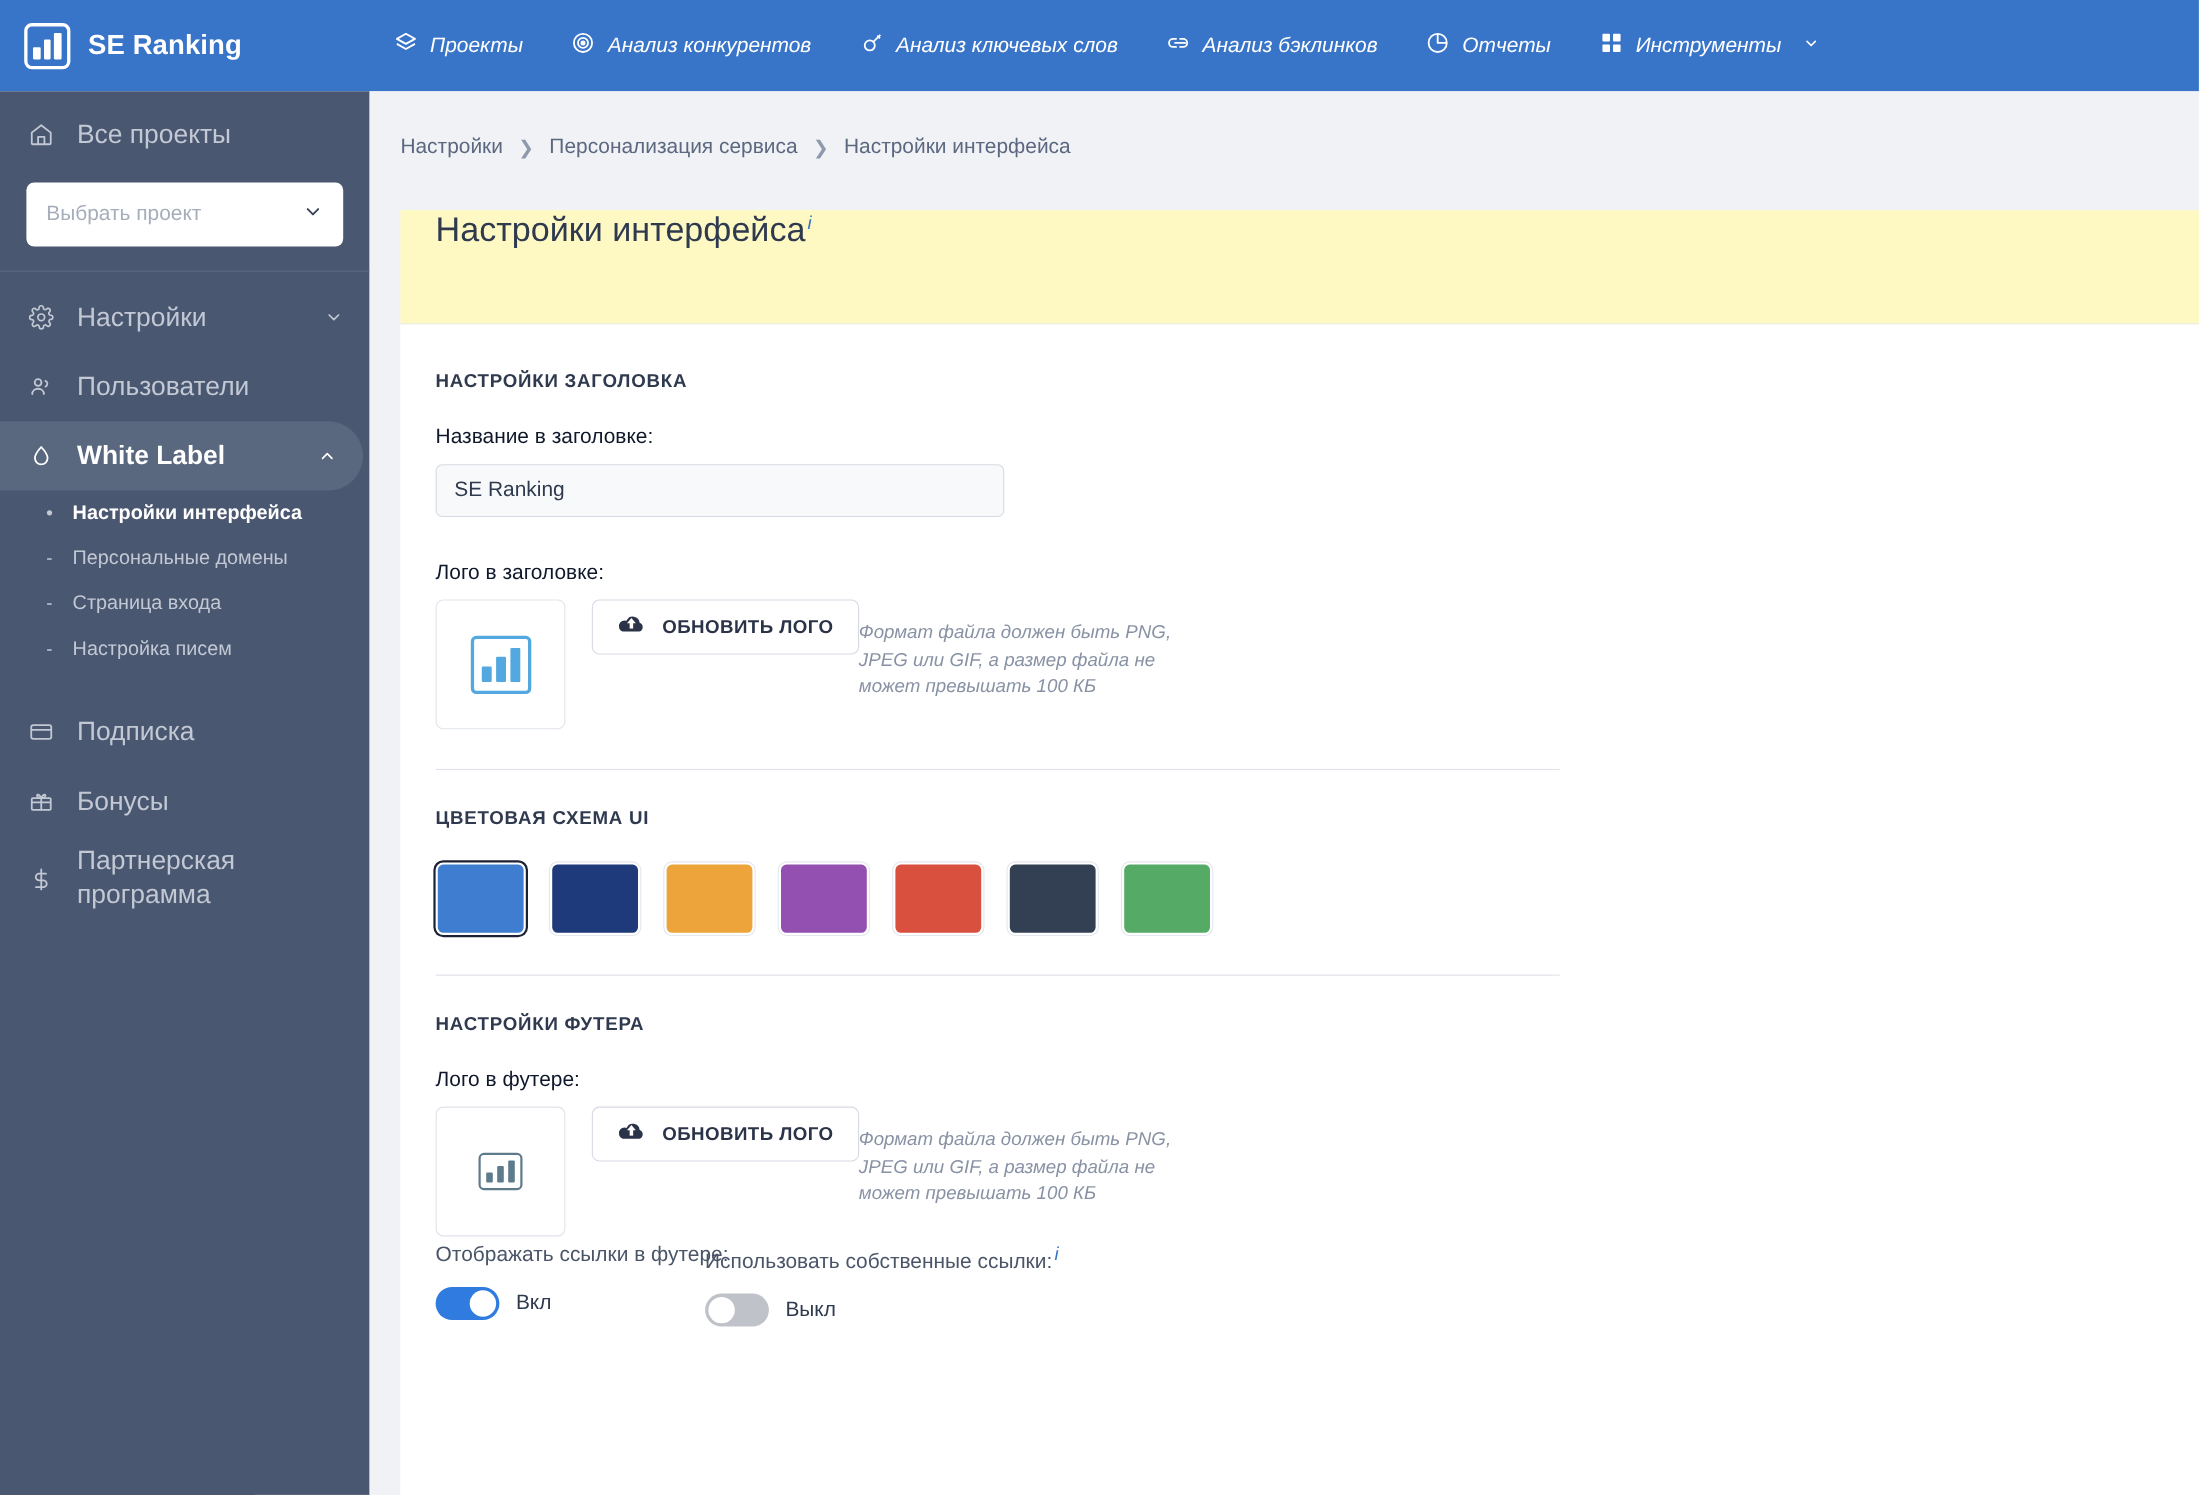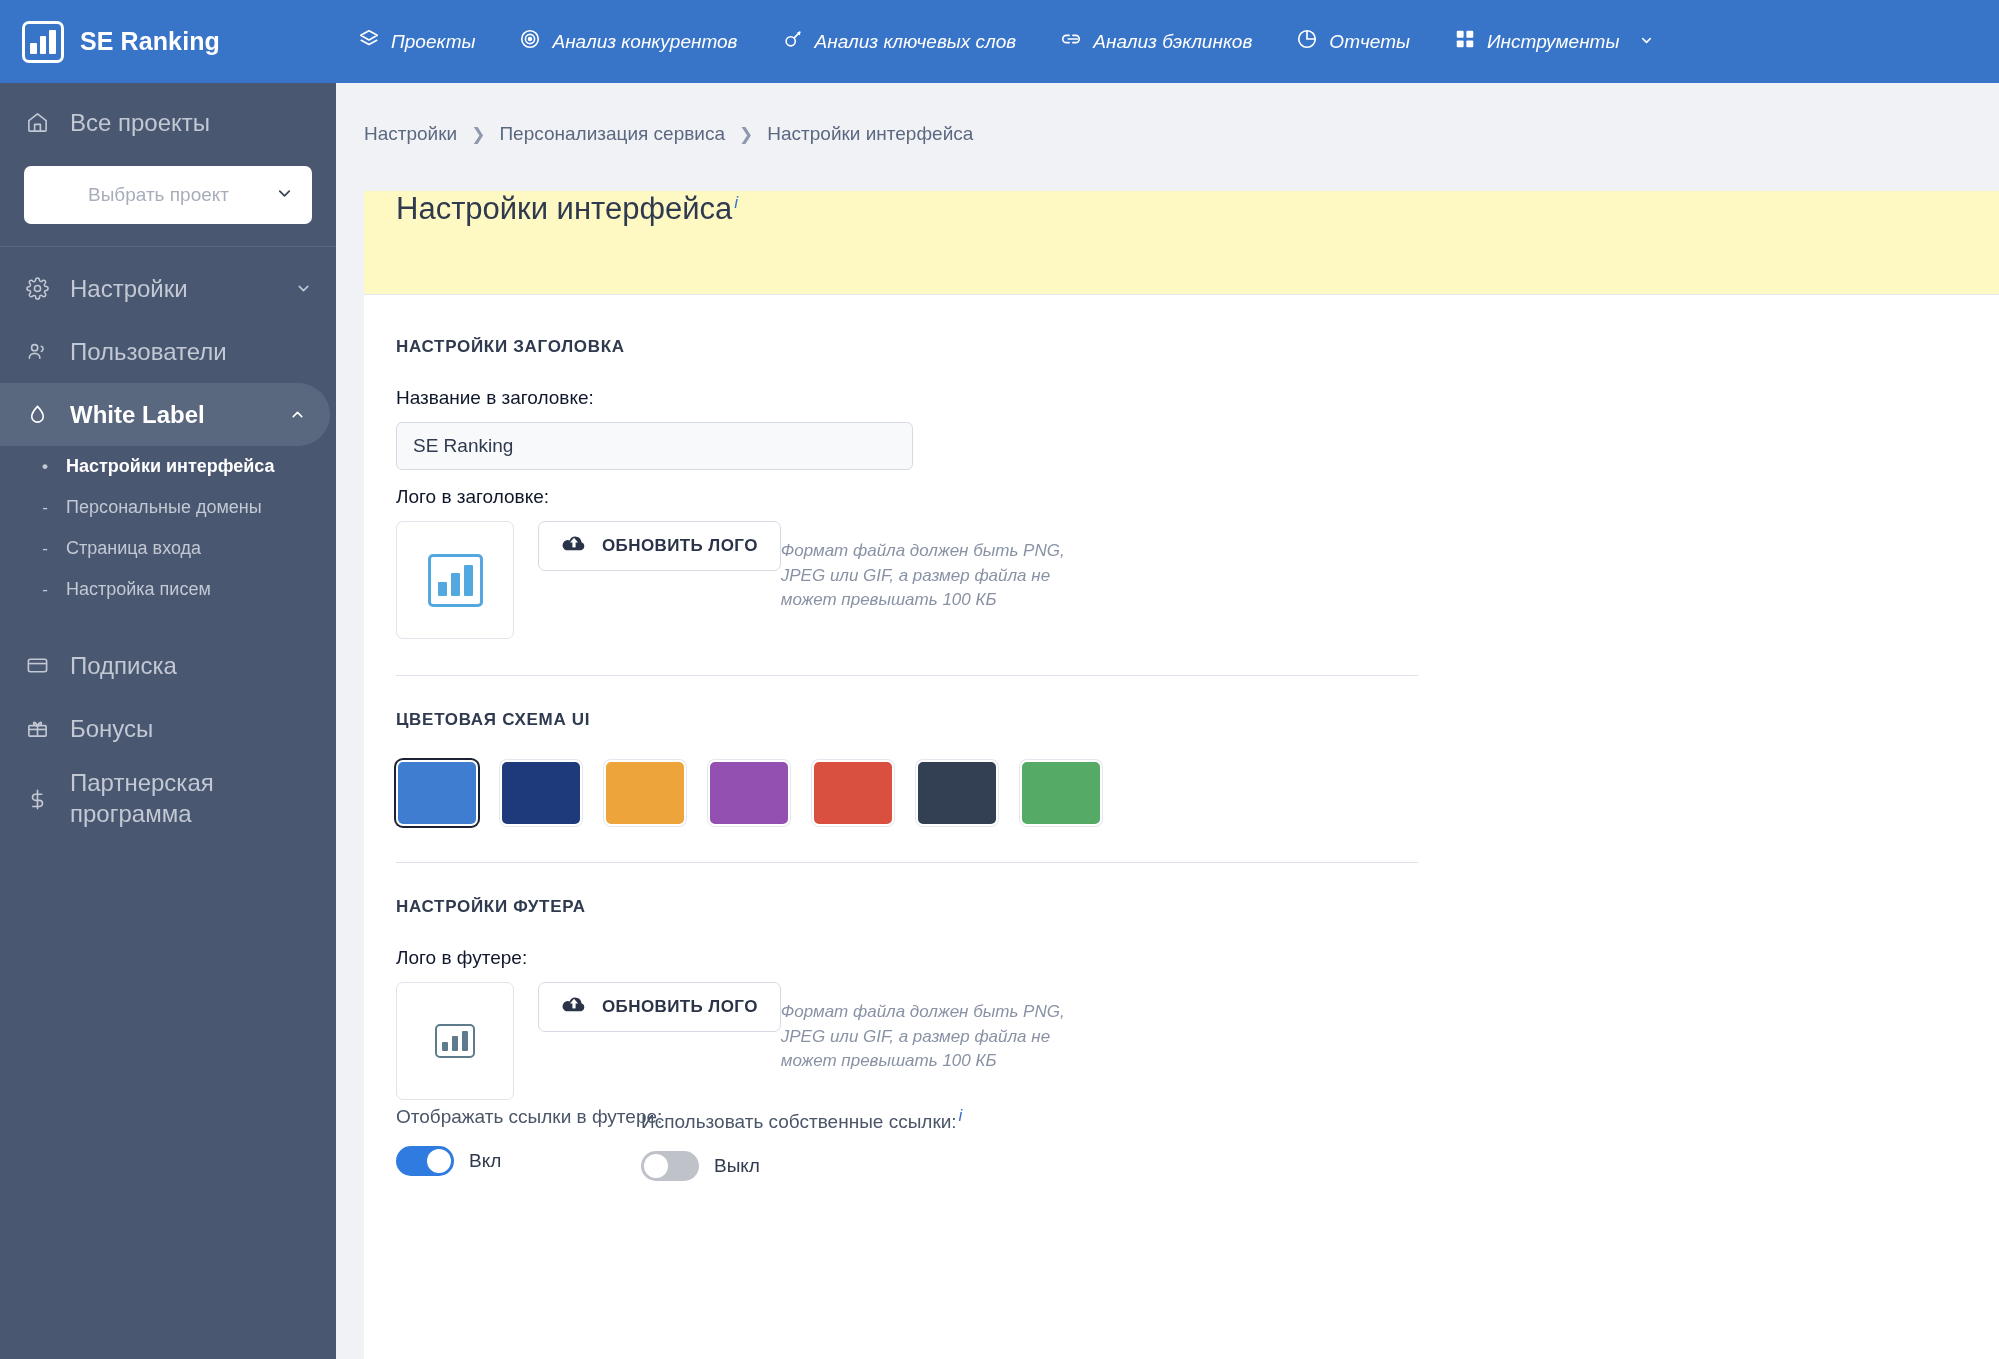--- a/index.html
+++ b/index.html
@@ -44,21 +44,21 @@
   .side-row {
     display: flex; align-items: center; gap: 20px;
     height: 63px; padding: 0 24px; color: #c2c8d4; font-size: 24px; cursor: pointer;
   }
   .side-row .ico { width: 26px; display: flex; align-items: center; justify-content: center; flex: none; }
   .side-row .lbl { flex: 1; }
   .side-row .tail { margin-left: auto; display: flex; align-items: center; }
 
   .proj-select {
     margin: 12px 24px 0 24px; height: 58px; background: #fff; border-radius: 7px;
-    display: flex; align-items: center; padding: 16px 18px; cursor: pointer; text-align: center;
+    display: flex; align-items: center; padding: 16px 18px; cursor: pointer;
   }
   .proj-select .ph { color: #a7aebb; font-size: 19px; flex: 1; }
 
   .side-divider { height: 1px; background: #5a6880; margin: 22px 0 10px 0; }
 
   .side-row.active {
     background: #566party; }
   .side-row.active {
     background: #5a687f;
     border-top-right-radius: 32px; border-bottom-right-radius: 32px;
@@ -377,21 +377,21 @@
     </div>
 
     <div class="card-body">
 
       
       <div class="section-title">НАСТРОЙКИ ЗАГОЛОВКА</div>
 
       <div class="field-label">Название в заголовке:</div>
       <input class="text-input" value="SE Ranking" style="">
 
-      <div class="field-label" style="margin-top:16px;">Лого в заголовке:</div>
+      <div class="field-label" style="margin-top:40px;">Лого в заголовке:</div>
 
       <div class="logo-row">
         <div class="logo-box">
           <div class="mini-chart">
             <span class="mc1"></span>
               <span class="mc2"></span>
               <span class="mc3"></span>
           </div>
         </div>
         <div class="upload-col">

